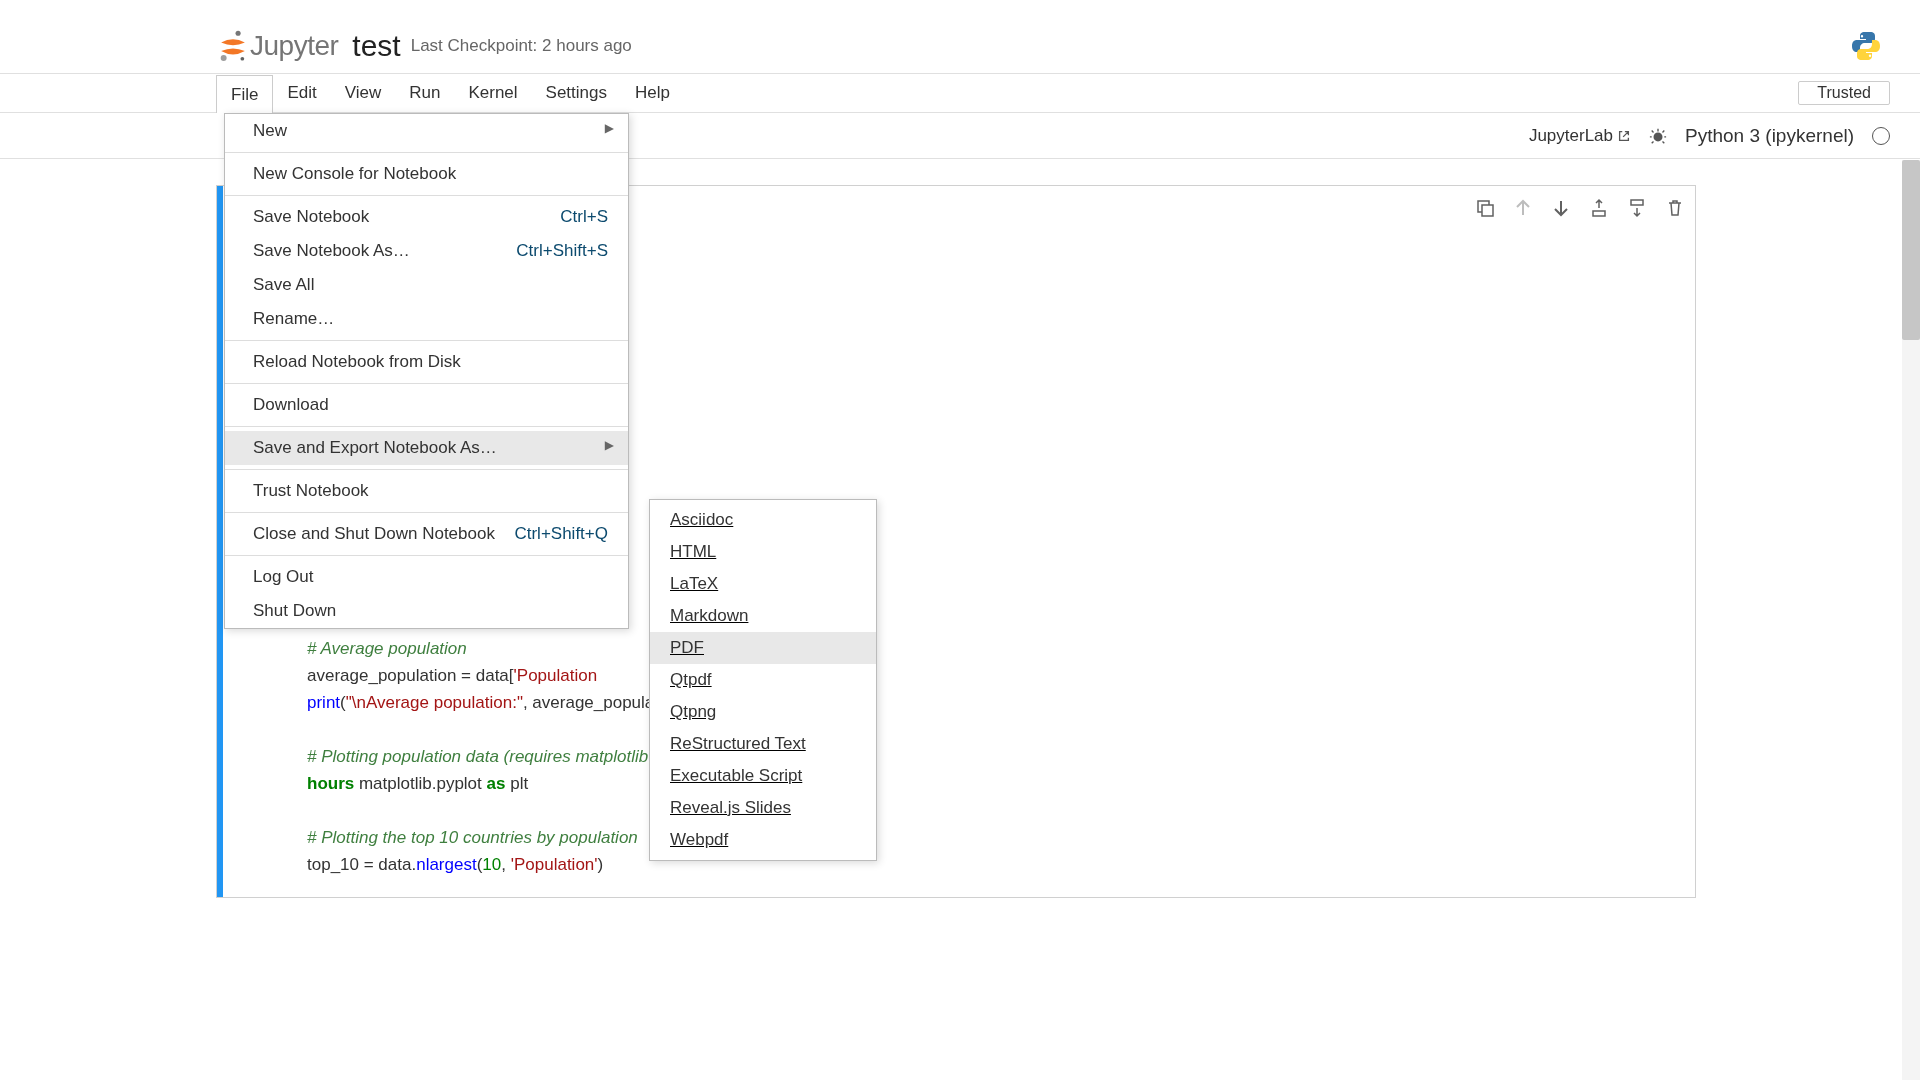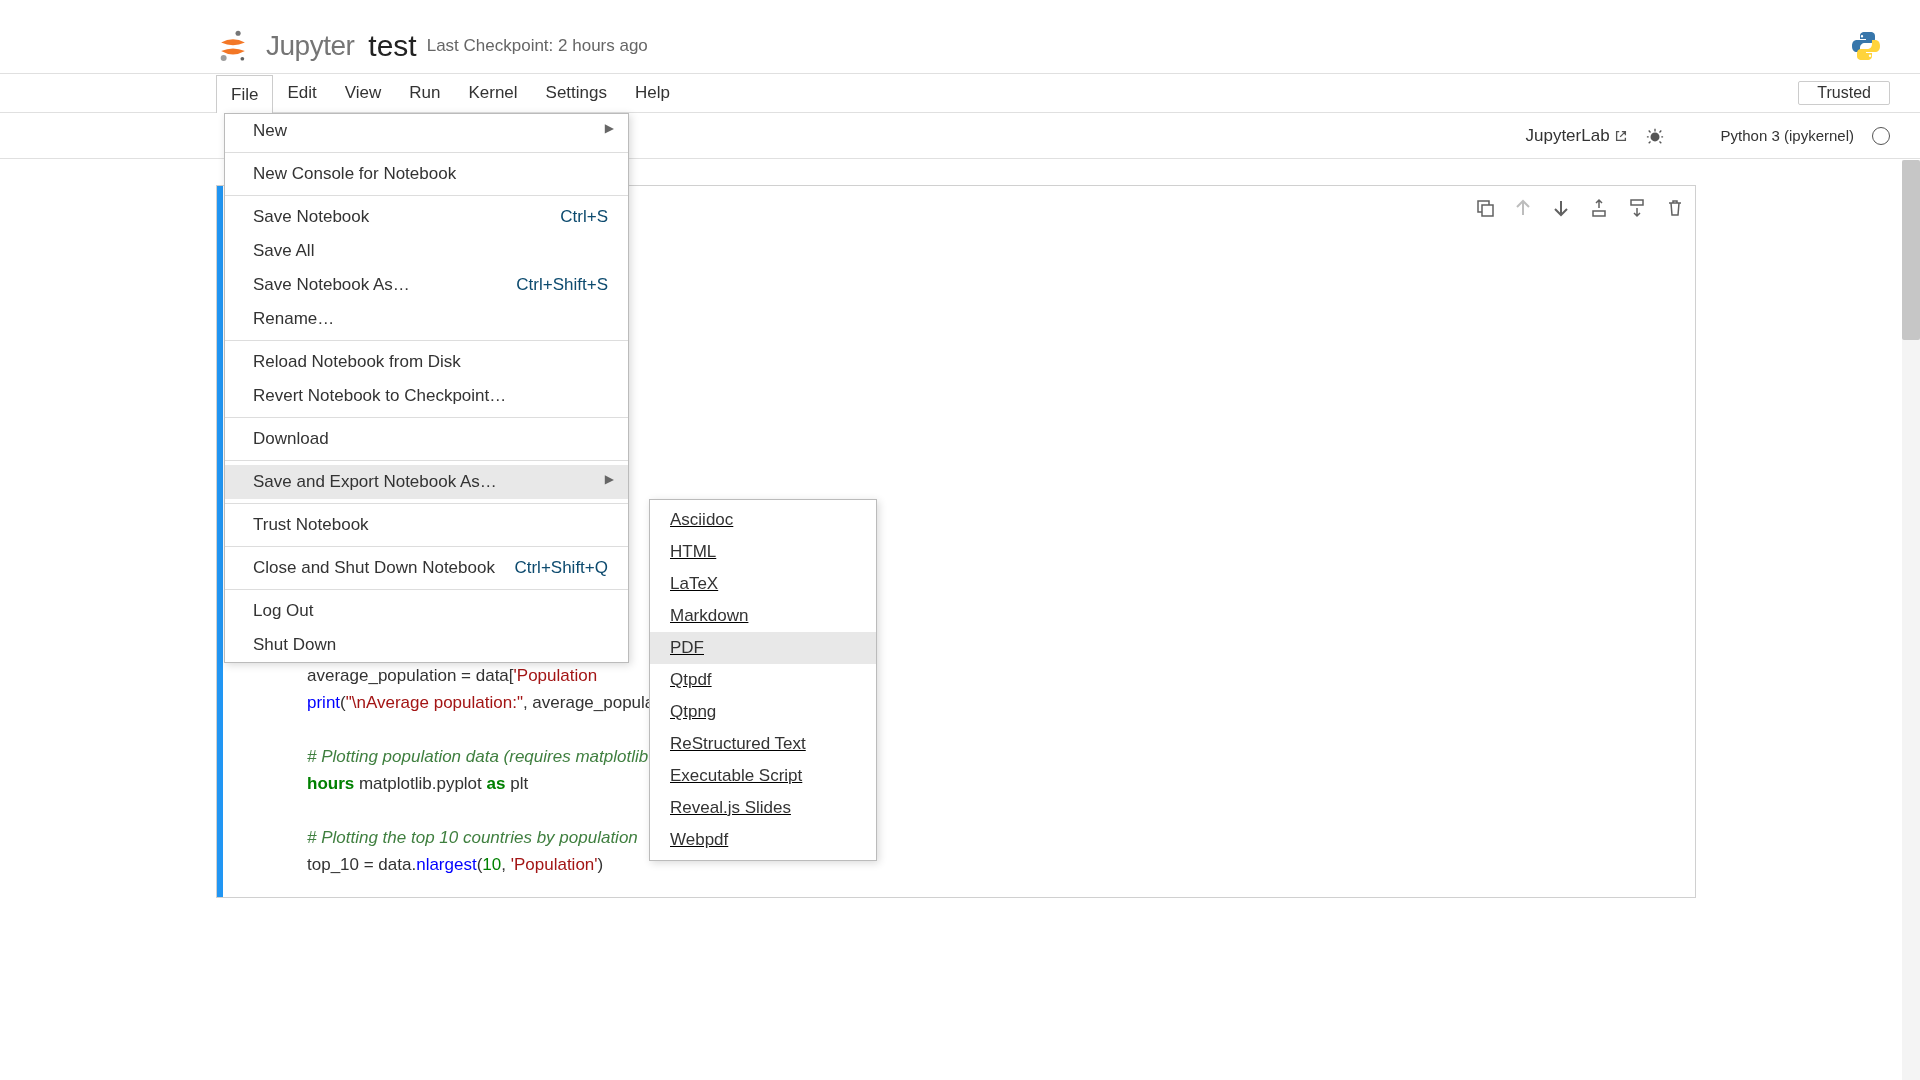--- a/index.html
+++ b/index.html
@@ -1,39 +1,39 @@
 <!DOCTYPE html>
 <html><head>
 <meta charset="utf-8">
 <style>
 * { margin: 0; padding: 0; box-sizing: border-box; font-family: -apple-system, BlinkMacSystemFont, "Segoe UI", Helvetica, Arial, sans-serif; }
 body { background: #fff; width: 1920px; height: 1080px; overflow: hidden; position: relative; }
 
 .topspace { height: 19px; background: #fff; }
 
 .header { display: flex; align-items: center; padding: 0 30px 0 216px; height: 54px; background: #fff; position: relative; }
-.logo-wrap { display: flex; align-items: center; gap: 16px; }
+.logo-wrap { display: flex; align-items: center; gap: 0; }
 .logo-img { width: 34px; height: 34px; position: relative; }
 .logo-img svg { width: 100%; height: 100%; }
 .logo-text { font-size: 28px; color: #757575; font-weight: 400; letter-spacing: -0.5px; }
 .nb-title { font-size: 30px; color: #222; margin-left: 14px; }
 .checkpoint { font-size: 17px; color: #666; margin-left: 10px; }
 .python-logo { position: absolute; right: 38px; width: 32px; height: 32px; }
 
 .menubar { display: flex; align-items: center; height: 40px; border-top: 1px solid #e0e0e0; border-bottom: 1px solid #e0e0e0; padding-left: 216px; position: relative; }
 .menu-item { padding: 0 14px; height: 100%; display: flex; align-items: center; font-size: 17px; color: #333; cursor: pointer; }
 .menu-item.active { background: #fff; border: 1px solid #ccc; border-bottom: none; position: relative; top: 1px; }
 .trusted { position: absolute; right: 30px; border: 1px solid #ccc; padding: 2px 18px; font-size: 16px; color: #333; border-radius: 2px; }
 
 .toolbar { display: flex; align-items: center; height: 46px; border-bottom: 1px solid #e0e0e0; padding-left: 216px; position: relative; }
 .toolbar-right { position: absolute; right: 30px; display: flex; align-items: center; gap: 18px; }
 .jlab-link { font-size: 17px; color: #333; display: flex; align-items: center; gap: 4px; }
 .ext-icon { width: 14px; height: 14px; }
 .bug-icon { width: 18px; height: 18px; }
-.kernel-name { font-size: 15px; color: #333; margin-left: 39px; }
+.kernel-name { font-size: 19px; color: #333; }
 .kernel-circle { width: 18px; height: 18px; border: 1.5px solid #555; border-radius: 50%; }
 
 .notebook-area { position: relative; padding-top: 26px; padding-left: 216px; }
 .cell-container { width: 1480px; border: 1px solid #d0d0d0; position: relative; background: #fff; }
 .cell-blue-bar { position: absolute; left: 0; top: 0; bottom: 0; width: 6px; background: #2196f3; }
 .cell-toolbar { position: absolute; right: 10px; top: 12px; display: flex; gap: 18px; }
 .cell-tool-icon { width: 20px; height: 20px; cursor: pointer; fill: #616161; }
 .code-area { padding: 18px 20px 18px 90px; font-family: Menlo, Monaco, "DejaVu Sans Mono", monospace; font-size: 17px; line-height: 1.55; white-space: pre; color: #333; }
 .c-comment { color: #3f7f3f; font-style: italic; }
 .c-str { color: #a31515; }
@@ -173,35 +173,32 @@
   <div class="dd-sep"></div>
   <div class="dd-item">
       <span>New Console for Notebook</span>
     </div>
   <div class="dd-sep"></div>
   <div class="dd-item">
       <span>Save Notebook</span>
       <span class="shortcut">Ctrl+S</span>
     </div>
   <div class="dd-item">
-      <span>Save All</span>
-    </div>
-  <div class="dd-item">
       <span>Save Notebook As…</span>
       <span class="shortcut">Ctrl+Shift+S</span>
     </div>
   <div class="dd-item">
+      <span>Save All</span>
+    </div>
+  <div class="dd-item">
       <span>Rename…</span>
     </div>
   <div class="dd-sep"></div>
   <div class="dd-item">
       <span>Reload Notebook from Disk</span>
-    </div>
-  <div class="dd-item">
-      <span>Revert Notebook to Checkpoint…</span>
     </div>
   <div class="dd-sep"></div>
   <div class="dd-item">
       <span>Download</span>
     </div>
   <div class="dd-sep"></div>
   <div class="dd-item hov">
       <span>Save and Export Notebook As…</span>
       <span class="dd-arrow">▶</span>
     </div>

